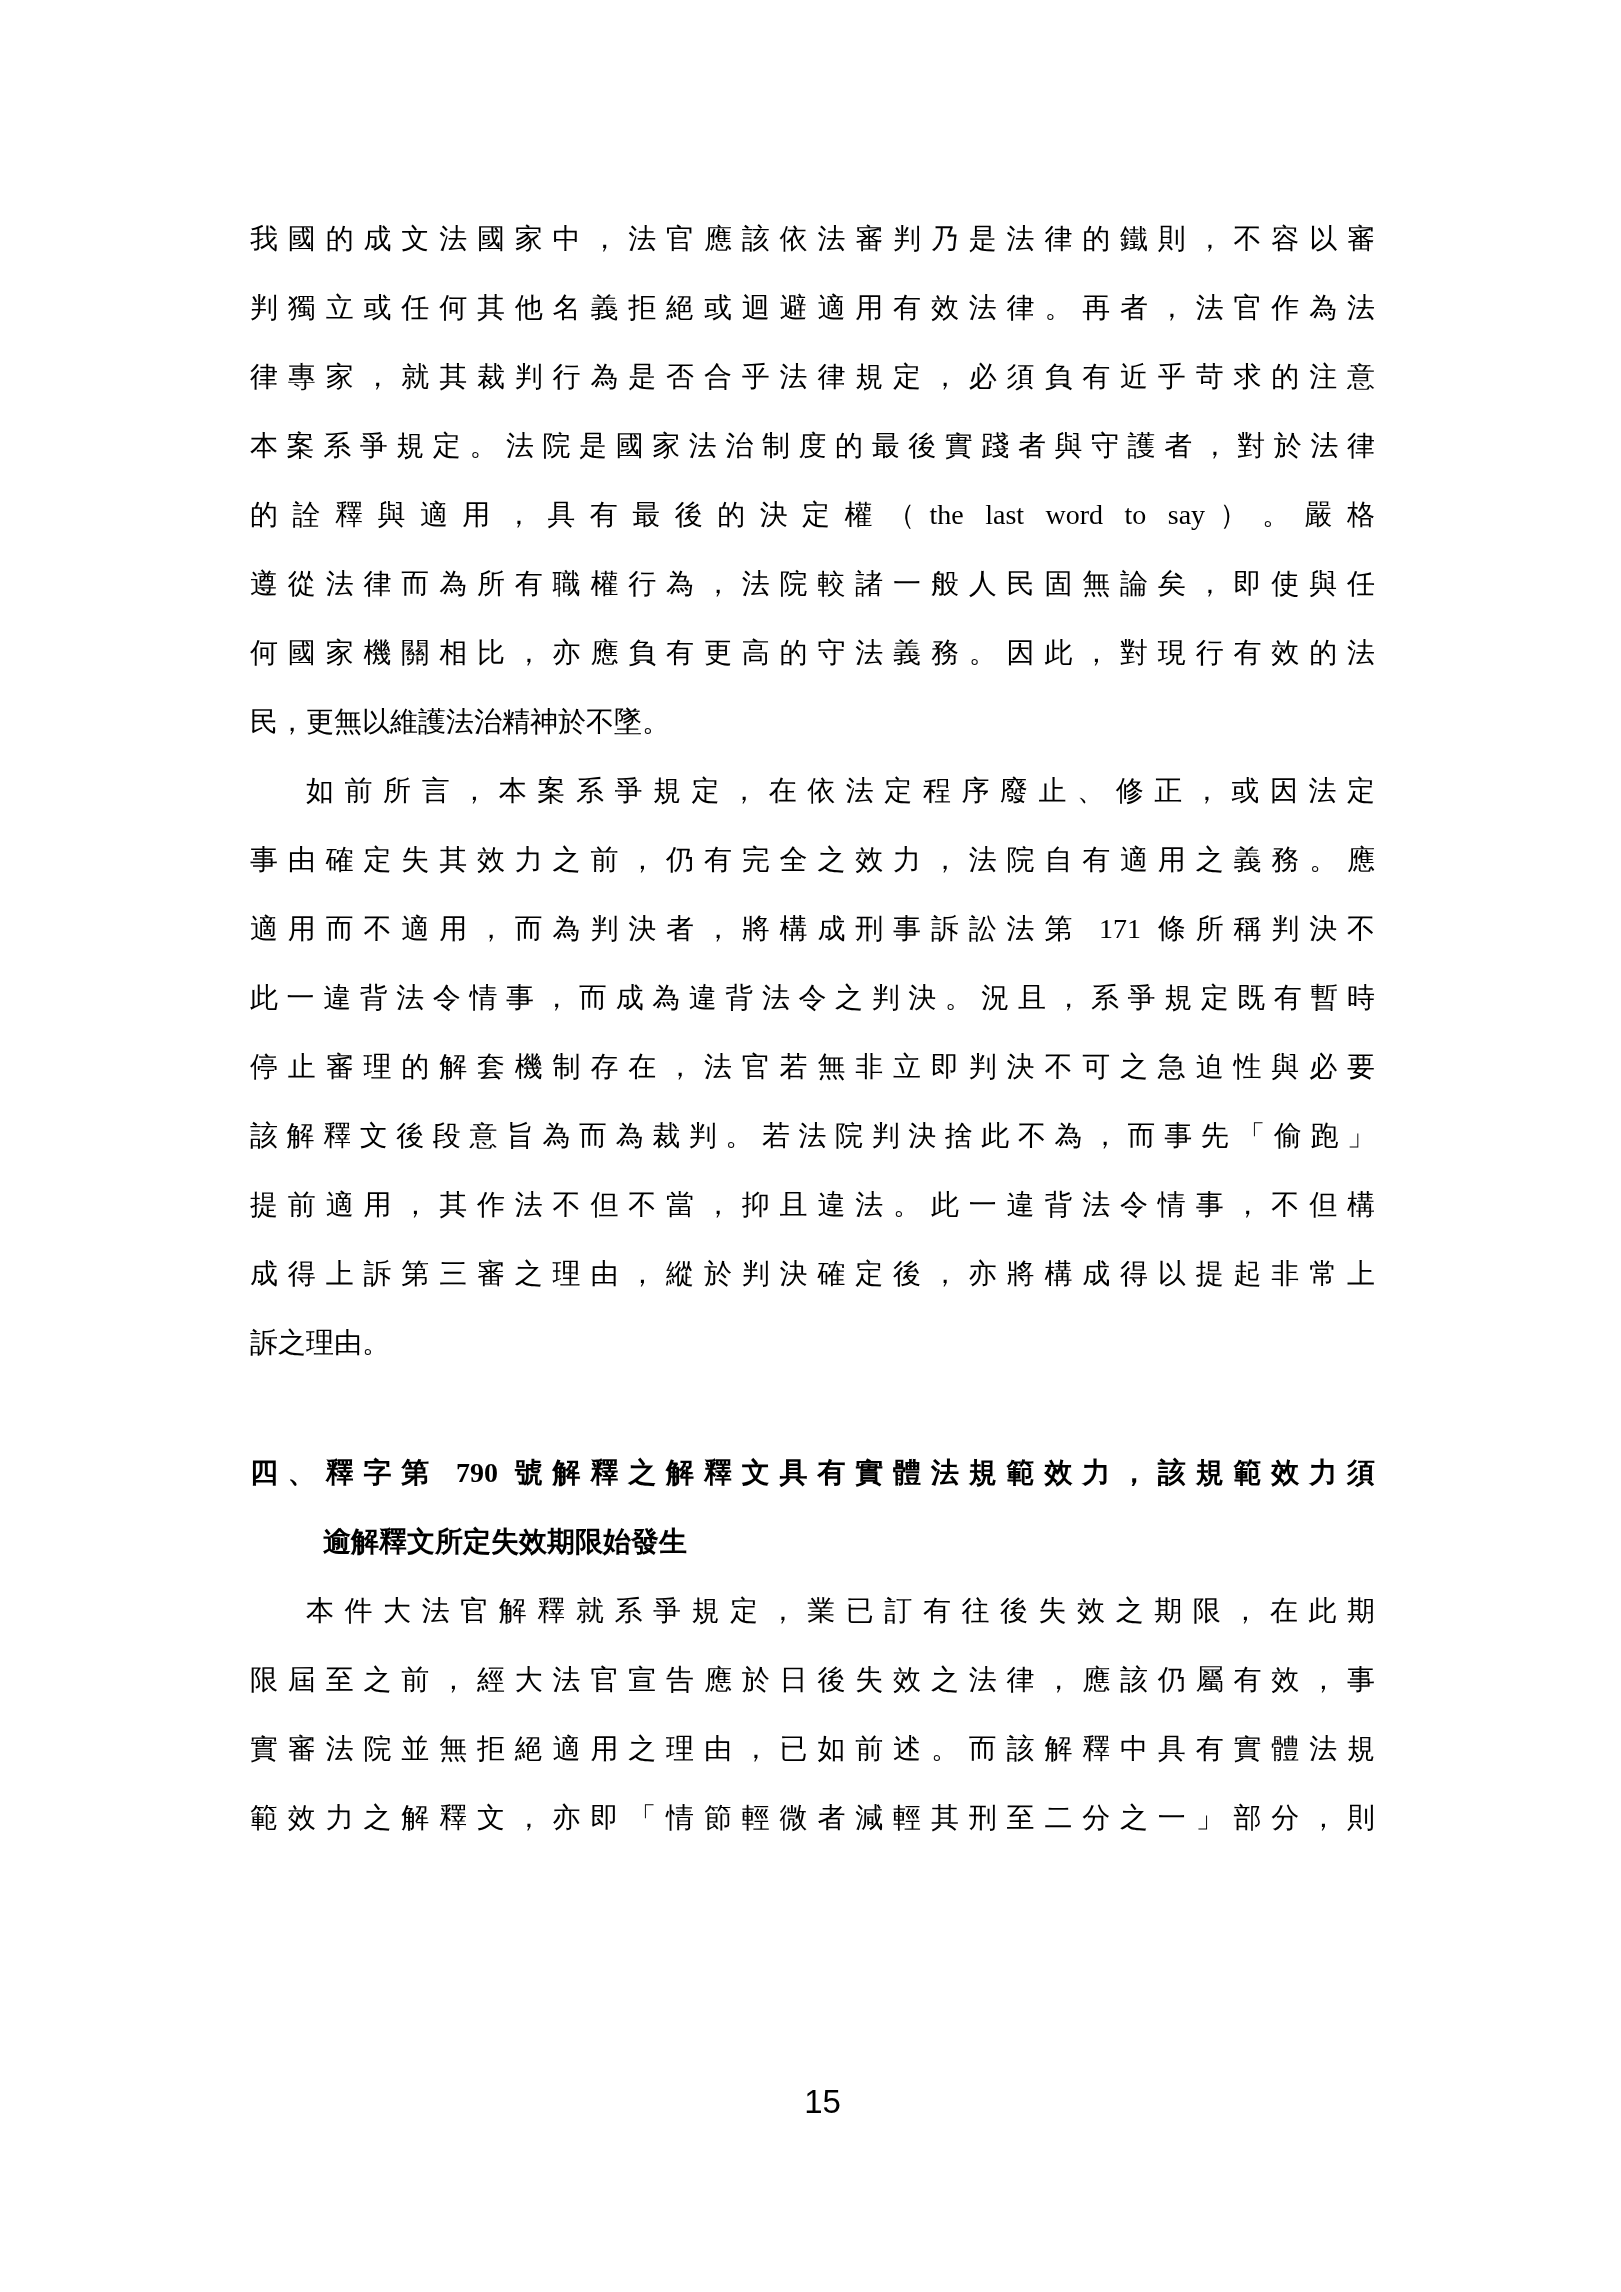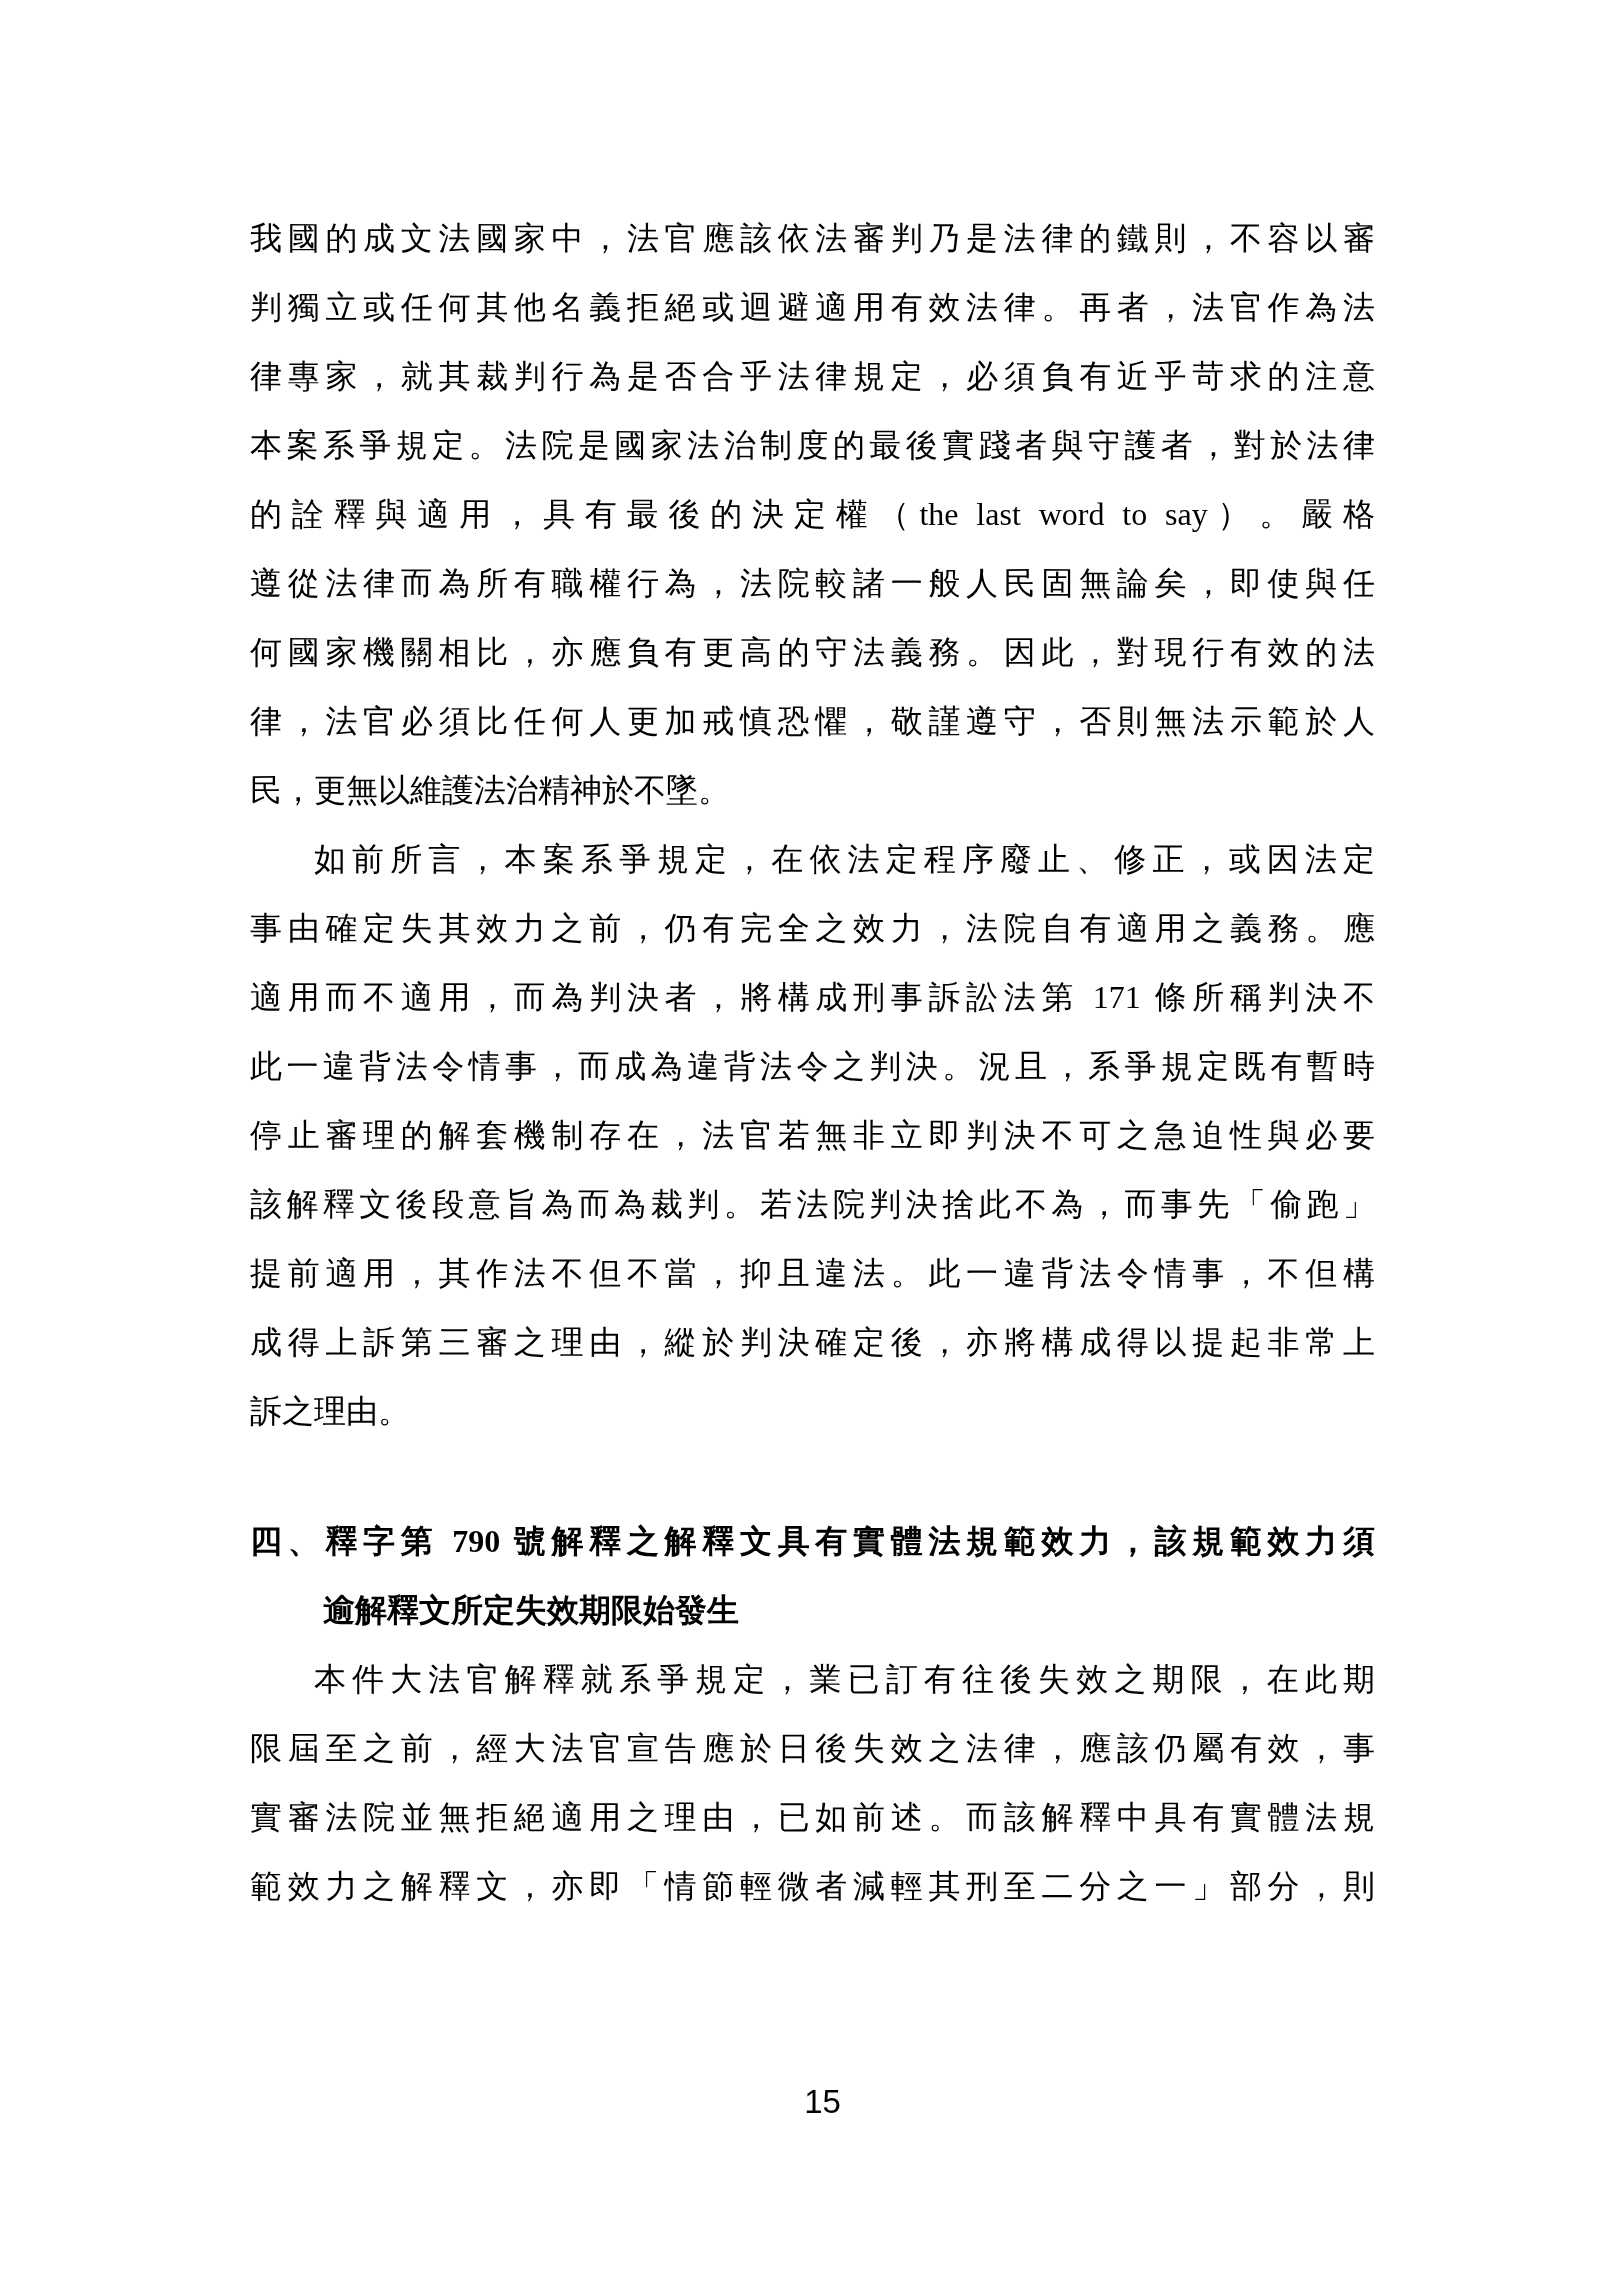--- a/index.html
+++ b/index.html
@@ -15,21 +15,21 @@
     background: #ffffff;
     color: #000000;
     font-family: "Liberation Serif", "DejaVu Serif", serif;
     overflow: hidden;
   }
   .text-block {
     position: absolute;
     left: 250px;
     top: 204px;
     width: 1125px;
-    font-size: 32px;
+    font-size: 28px;
     line-height: 69px;
   }
   .line {
     text-align: justify;
     text-align-last: justify;
     text-justify: inter-character;
     white-space: normal;
   }
   .line.end {
     text-align-last: left;
@@ -64,21 +64,20 @@
   <div class="text-block">
 
     <div class="paragraph">
       <div class="line">我國的成文法國家中，法官應該依法審判乃是法律的鐵則，不容以審</div>
       <div class="line">判獨立或任何其他名義拒絕或迴避適用有效法律。再者，法官作為法</div>
       <div class="line">律專家，就其裁判行為是否合乎法律規定，必須負有近乎苛求的注意</div>
       <div class="line">本案系爭規定。法院是國家法治制度的最後實踐者與守護者，對於法律</div>
       <div class="line">的詮釋與適用，具有最後的決定權（the last word to say）。嚴格</div>
       <div class="line">遵從法律而為所有職權行為，法院較諸一般人民固無論矣，即使與任</div>
       <div class="line">何國家機關相比，亦應負有更高的守法義務。因此，對現行有效的法</div>
-      <div class="line">律，法官必須比任何人更加戒慎恐懼，敬謹遵守，否則無法示範於人</div>
       <div class="line end">民，更無以維護法治精神於不墜。</div>
     </div>
 
     <div class="paragraph">
       <div class="line indent">如前所言，本案系爭規定，在依法定程序廢止、修正，或因法定</div>
       <div class="line">事由確定失其效力之前，仍有完全之效力，法院自有適用之義務。應</div>
       <div class="line">適用而不適用，而為判決者，將構成刑事訴訟法第 171 條所稱判決不</div>
       <div class="line">此一違背法令情事，而成為違背法令之判決。況且，系爭規定既有暫時</div>
       <div class="line">停止審理的解套機制存在，法官若無非立即判決不可之急迫性與必要</div>
       <div class="line">該解釋文後段意旨為而為裁判。若法院判決捨此不為，而事先「偷跑」</div>

